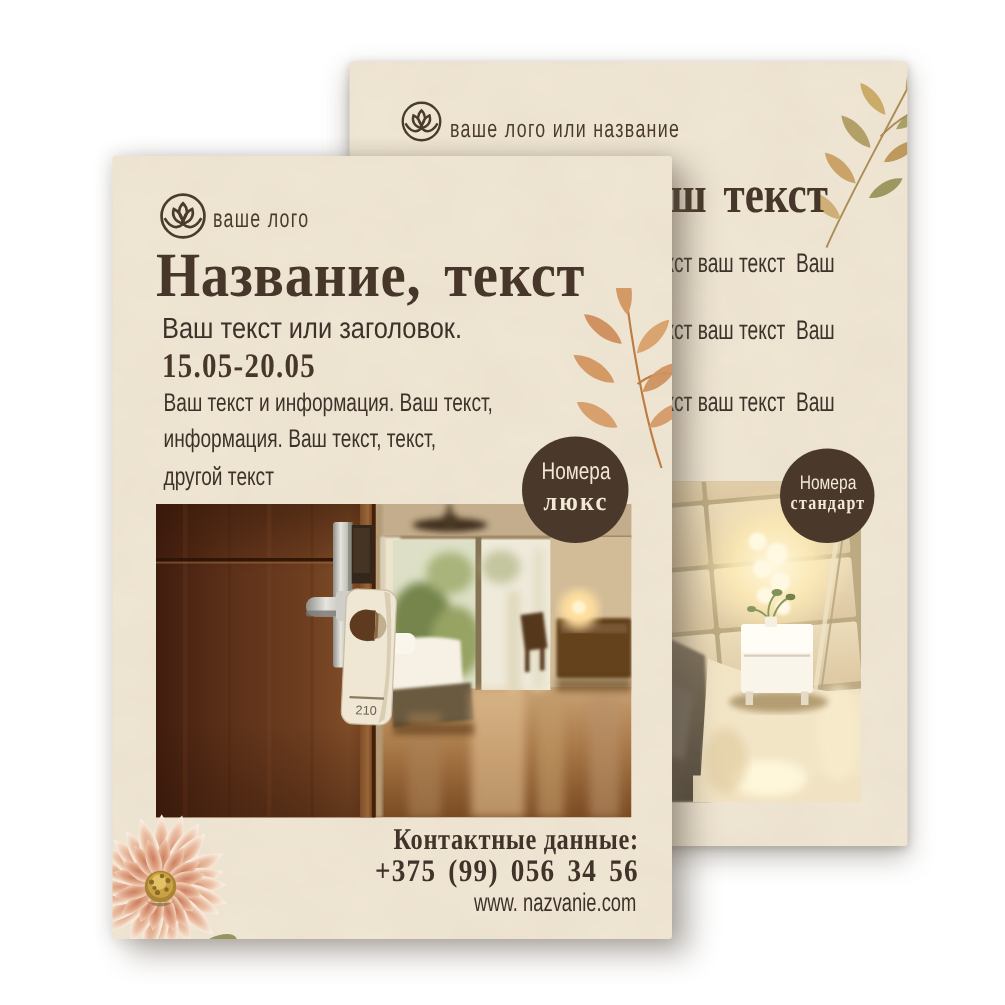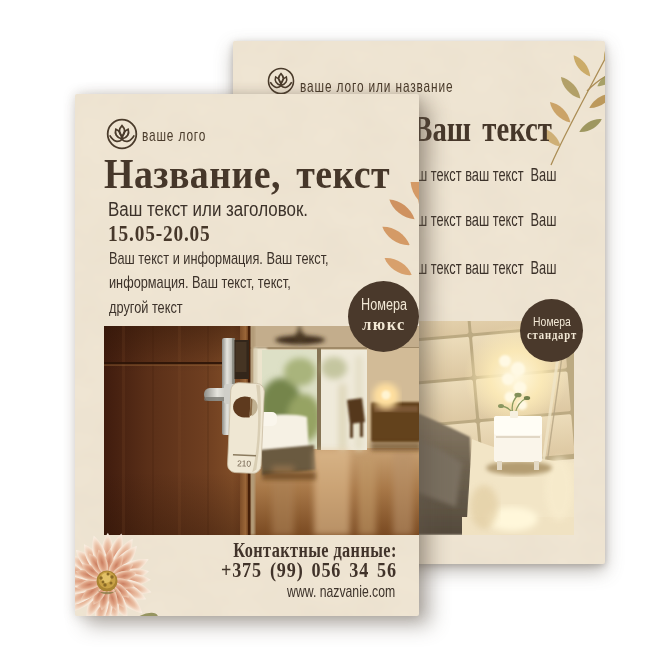--- a/index.html
+++ b/index.html
@@ -1,21 +1,21 @@
 <!DOCTYPE html>
 <html><head>
 <meta charset="utf-8">
 <style>
   html,body{margin:0;padding:0;}
   body{width:670px;height:670px;background:#ffffff;overflow:hidden;position:relative;
        font-family:"Liberation Sans",sans-serif;}
   .flyer{position:absolute;background:#f0e6d4;overflow:hidden;border-radius:2px;}
   #back{left:233px;top:41px;width:372px;height:523px;
         box-shadow:0 7px 18px rgba(100,90,78,.42),0 2px 6px rgba(100,90,78,.3);}
-  #front{left:75px;top:94px;width:344px;height:522px;
+  #front{left:75px;top:104px;width:373px;height:522px;
         box-shadow:11px 9px 20px rgba(95,85,72,.46),0 0 12px rgba(95,85,72,.25);}
   .tex{position:absolute;left:0;top:0;pointer-events:none;}
   .t{position:absolute;line-height:1;white-space:nowrap;}
   .ser{font-family:"Liberation Serif",serif;font-weight:bold;}
 </style>
 </head>
 <body>
 
 <svg width="0" height="0" style="position:absolute">
   <defs>

